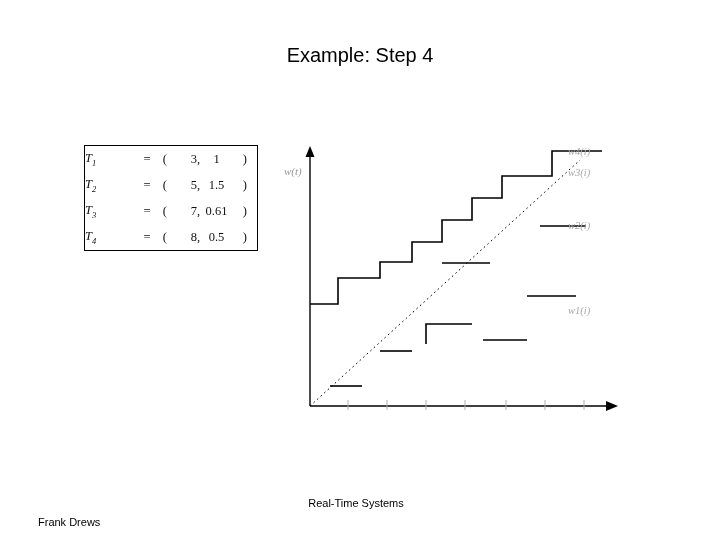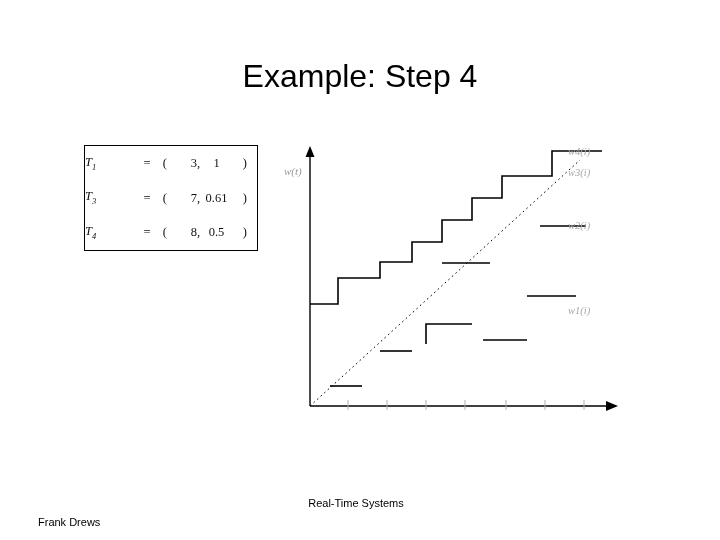--- a/index.html
+++ b/index.html
@@ -4,22 +4,22 @@
 <style>
   html,body{margin:0;padding:0;}
   body{
     width:720px;height:540px;background:#ffffff;
     font-family:"Liberation Sans", sans-serif;
     overflow:hidden;position:relative;
   }
   .slide{position:absolute;inset:0;}
 
   .title{
-    position:absolute;left:0;right:0;top:58px;
-    text-align:center;font-size:32px;color:#000;
+    position:absolute;left:0;right:0;top:44px;
+    text-align:center;font-size:20px;color:#000;
     font-family:"Liberation Sans", sans-serif;font-weight:400;
   }
 
   
   .task-table{
     position:absolute;left:84px;top:145px;width:172px;height:104px;
     border:1px solid #000;background:#fff;
   }
   .task-table table{
     border-collapse:collapse;width:100%;height:100%;
@@ -70,20 +70,28 @@
 
   <div class="task-table">
     <table>
       <tbody>
         <tr>
           <td class="c-name"><span>T</span><sub>1</sub></td>
           <td class="c-eq">=</td>
           <td class="c-p1">(</td>
           <td class="c-v1">3,</td>
           <td class="c-v2">1</td>
+          <td class="c-p2">)</td>
+        </tr>
+        <tr>
+          <td class="c-name"><span>T</span><sub>2</sub></td>
+          <td class="c-eq">=</td>
+          <td class="c-p1">(</td>
+          <td class="c-v1">5,</td>
+          <td class="c-v2">1.5</td>
           <td class="c-p2">)</td>
         </tr>
         <tr>
           <td class="c-name"><span>T</span><sub>3</sub></td>
           <td class="c-eq">=</td>
           <td class="c-p1">(</td>
           <td class="c-v1">7,</td>
           <td class="c-v2">0.61</td>
           <td class="c-p2">)</td>
         </tr>

